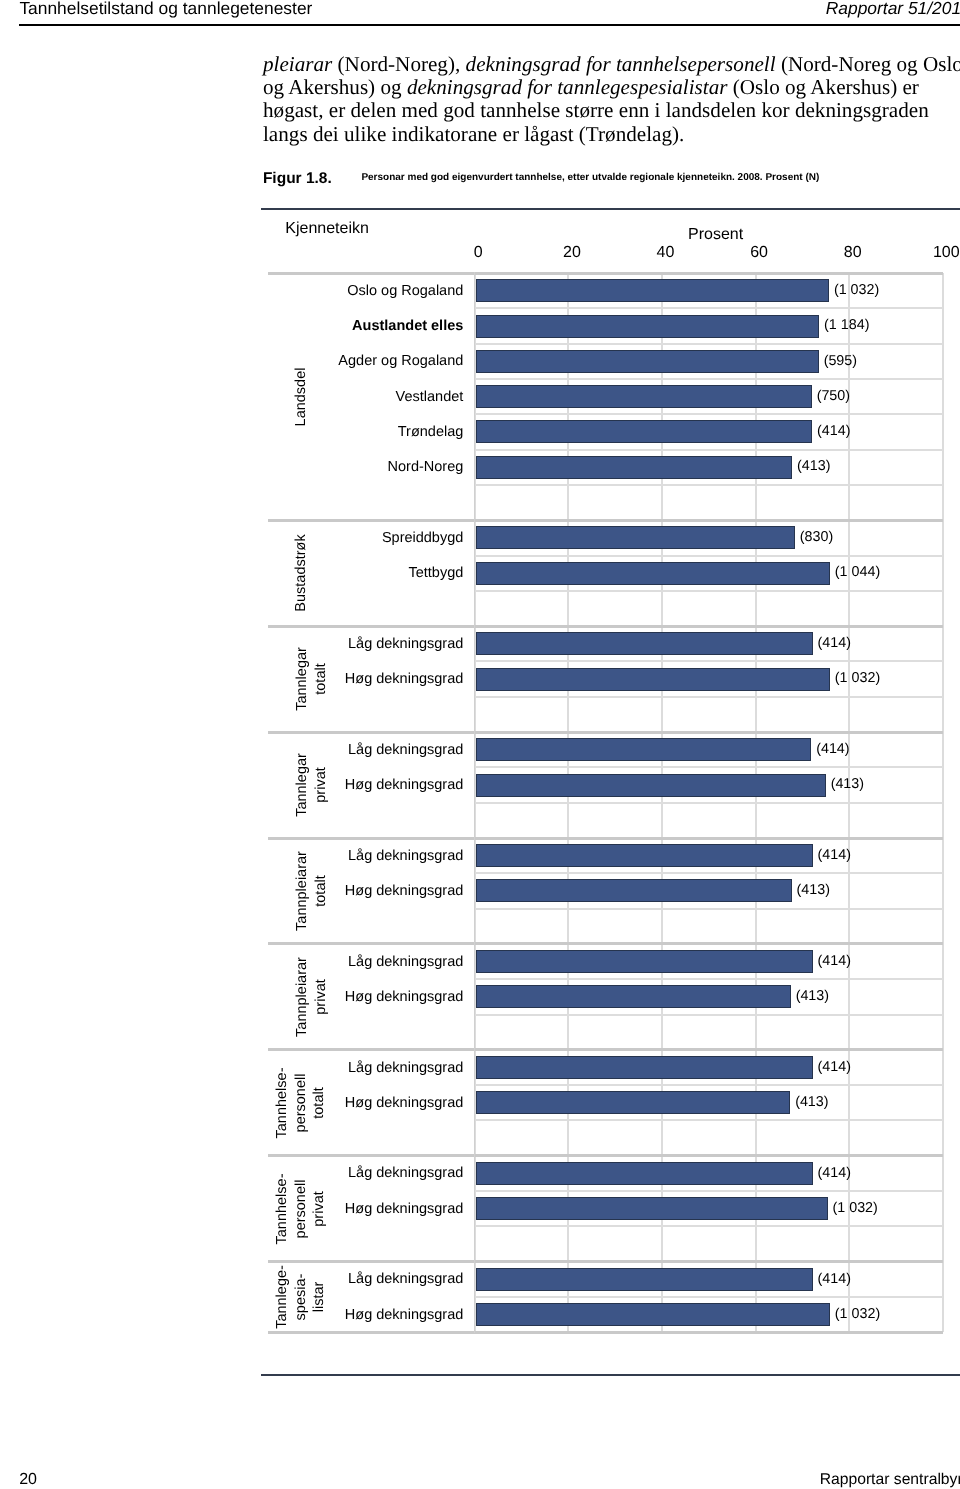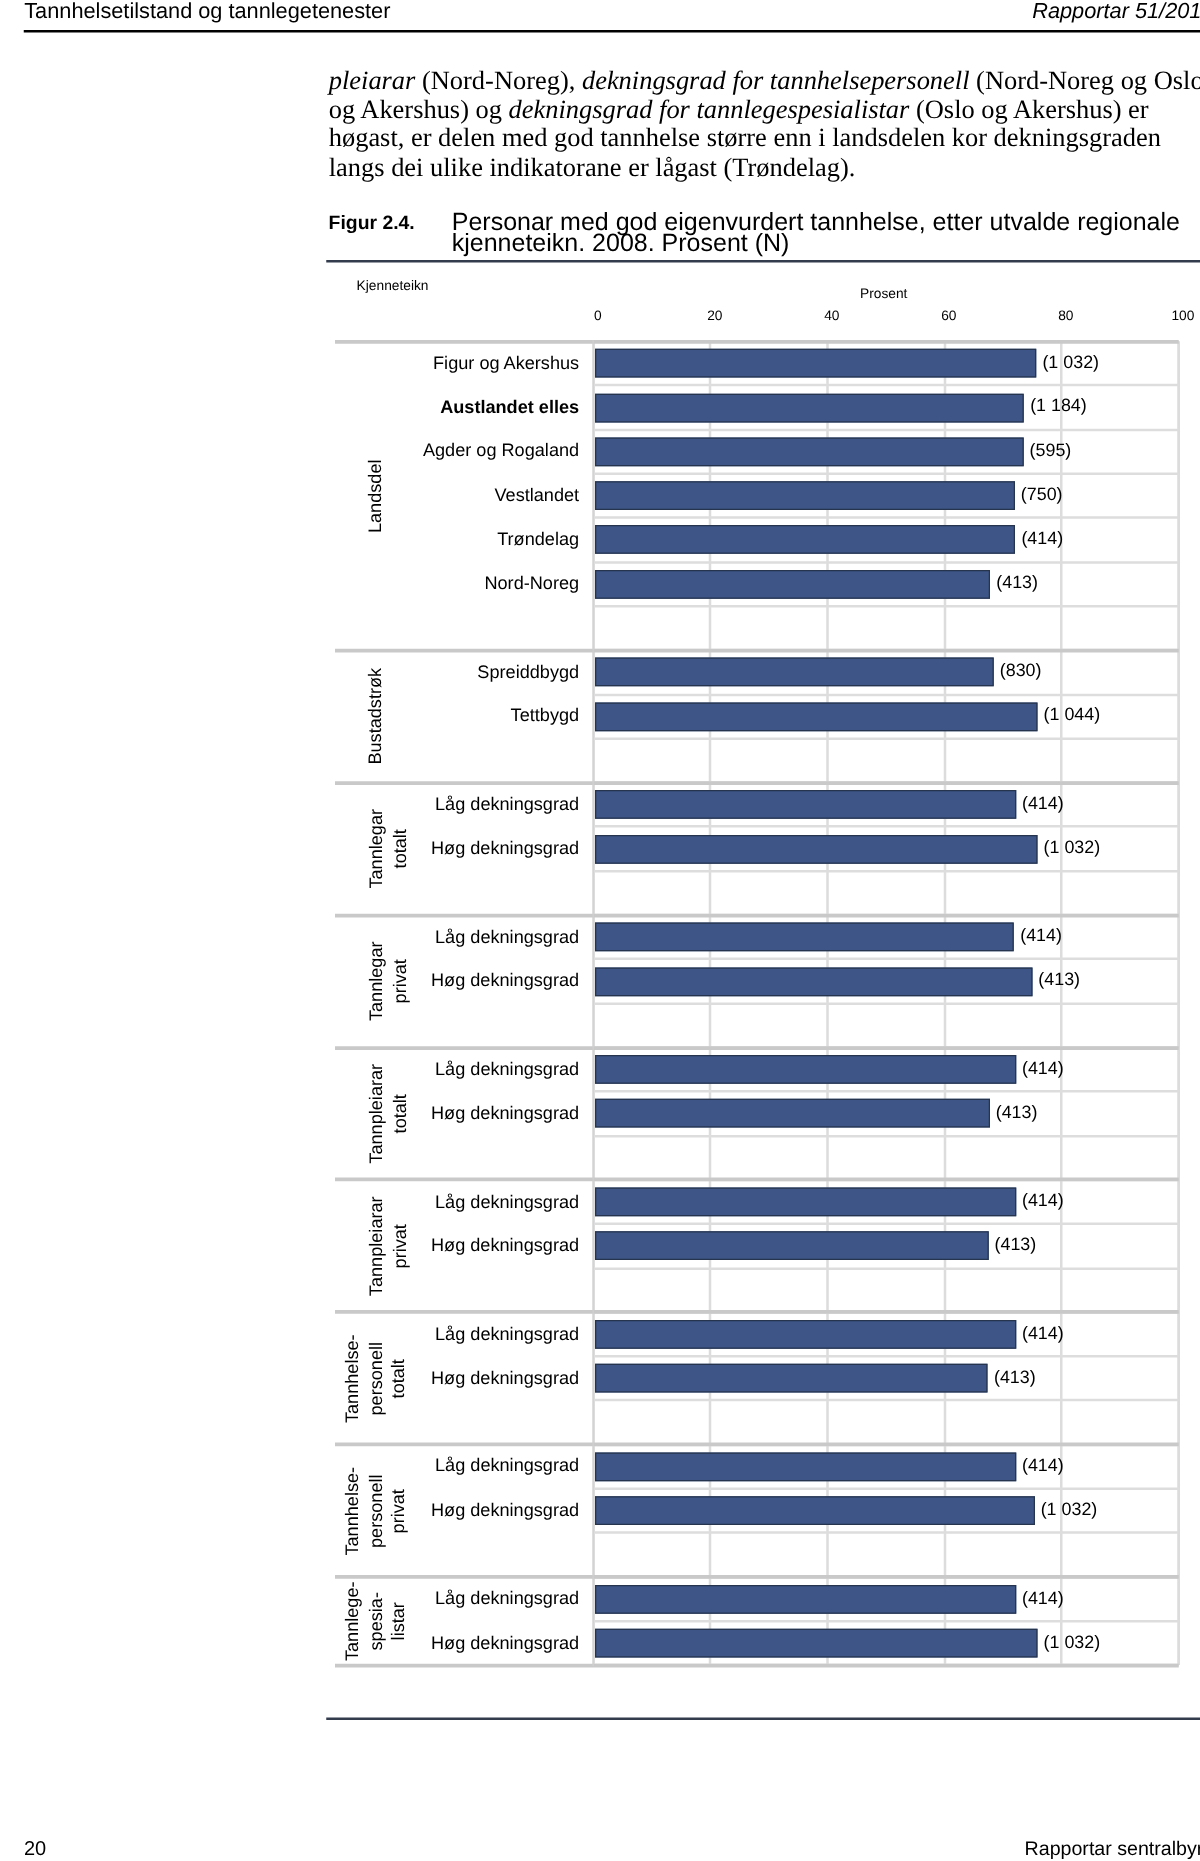--- a/index.html
+++ b/index.html
@@ -11,22 +11,22 @@
   #hdr-left{position:absolute;left:3.4px;top:-1.7px;font-size:17.4px;}
   #hdr-right{position:absolute;right:5.2px;top:-1.7px;font-size:17.4px;font-style:italic;}
   #hdr-rule{position:absolute;left:3px;top:23.8px;width:951px;height:1.8px;background:#000;}
 
   #para{position:absolute;left:247px;top:53px;width:702px;
         font-family:"Liberation Serif",serif;font-size:21.15px;line-height:23.2px;
         text-align:left;}
   #para i{font-style:italic;}
 
   #fig-num{position:absolute;left:246.9px;top:170px;font-size:15.5px;font-weight:bold;}
-  #fig-title{position:absolute;left:345.4px;top:170px;width:585px;font-size:20px;
-             font-weight:normal;line-height:16.9px;}
+  #fig-title{position:absolute;left:345.4px;top:170px;width:585px;font-size:10px;
+             font-weight:bold;line-height:16.9px;}
   #cap-rule{position:absolute;left:245px;top:207.6px;width:711px;height:2px;background:#333c4d;}
 
   #src-rule{position:absolute;left:245px;top:1373.8px;width:711px;height:2px;background:#333c4d;}
   #src{position:absolute;left:248.2px;top:1377.5px;font-size:13.4px;}
 
   #pg-num{position:absolute;left:3.2px;top:1471px;font-size:16px;}
   #pg-org{position:absolute;right:4.6px;top:1471px;font-size:15.7px;}
 
   #chart{position:absolute;left:0;top:0;width:960px;height:1489px;}
   #plot-area{position:absolute;background:#fff;border:1.5px solid #d9d9d9;box-sizing:border-box;}
@@ -34,37 +34,37 @@
   .hgrid{position:absolute;height:2px;background:#dddddd;}
   .gsep{position:absolute;height:3px;background:#c9c9c9;}
   #cat-axis-line{position:absolute;width:1.5px;background:#d0d0d0;}
   .bar{position:absolute;border:1px solid #26344e;box-sizing:border-box;}
   .vlabel{position:absolute;font-size:14.3px;white-space:nowrap;line-height:18px;}
   .catlabel{position:absolute;font-size:14.5px;white-space:nowrap;line-height:18px;text-align:right;}
   .grouplabel{position:absolute;width:0;height:0;}
   .gl-rot{position:absolute;transform:translate(-50%,-50%) rotate(-90deg);
           font-size:14.5px;line-height:18.5px;text-align:center;white-space:nowrap;}
   .gl-line{white-space:nowrap;}
-  .ax{position:absolute;font-size:11px;white-space:nowrap;line-height:18px;}
+  .ax{position:absolute;font-size:16px;white-space:nowrap;line-height:18px;}
   #axis-title{left:672px;top:225.5px;}
   #cat-axis-title{left:269.3px;top:219.5px;}
   .tick{top:244px;transform:translateX(-50%);}
 </style>
 </head>
 <body>
 
 <div class="pg">
 
   <div id="hdr-left">Tannhelsetilstand og tannlegetenester</div>
   <div id="hdr-right">Rapportar 51/2010</div>
   <div id="hdr-rule"></div>
 
   <div id="para"><i>pleiarar</i><span> (Nord-Noreg), </span><i>dekningsgrad for tannhelsepersonell</i><span> (Nord-Noreg og Oslo og Akershus) og </span><i>dekningsgrad for tannlegespesialistar</i><span> (Oslo og Akershus) er høgast, er delen med god tannhelse større enn i landsdelen kor dekningsgraden langs dei ulike indikatorane er lågast (Trøndelag).</span></div>
 
-  <div id="fig-num">Figur 2.4.</div>
+  <div id="fig-num">Figur 1.8.</div>
   <div id="fig-title">Personar med god eigenvurdert tannhelse, etter utvalde regionale kjenneteikn. 2008. Prosent (N)</div>
   <div id="cap-rule"></div>
 
   <div id="chart">
     <div id="plot-area" style="left: 458.7px; top: 273.1px; width: 468px; height: 1059.2px;"></div>
 
     <div class="ax" id="axis-title">Prosent</div>
     <div class="ax" id="cat-axis-title">Kjenneteikn</div>
     <div class="ax tick" id="tick-0" style="left: 462.3px;">0</div>
     <div class="ax tick" id="tick-1" style="left: 555.9px;">20</div>
@@ -156,21 +156,21 @@
       <div class="bar" style="left: 459.8px; top: 1091.31px; width: 314.358px; height: 23px; background: rgb(61, 85, 135);"></div>
       <div class="vlabel" style="left: 779.158px; top: 1093.01px;">(413)</div>
       <div class="bar" style="left: 459.8px; top: 1161.92px; width: 336.779px; height: 23px; background: rgb(61, 85, 135);"></div>
       <div class="vlabel" style="left: 801.579px; top: 1163.62px;">(414)</div>
       <div class="bar" style="left: 459.8px; top: 1197.23px; width: 351.726px; height: 23px; background: rgb(61, 85, 135);"></div>
       <div class="vlabel" style="left: 816.526px; top: 1198.93px;">(1 032)</div>
       <div class="bar" style="left: 459.8px; top: 1267.84px; width: 336.779px; height: 23px; background: rgb(61, 85, 135);"></div>
       <div class="vlabel" style="left: 801.579px; top: 1269.54px;">(414)</div>
       <div class="bar" style="left: 459.8px; top: 1303.15px; width: 354.062px; height: 23px; background: rgb(61, 85, 135);"></div>
       <div class="vlabel" style="left: 818.862px; top: 1304.85px;">(1 032)</div>
-      <div class="catlabel" style="right: 512.7px; top: 281.753px;">Figur og Akershus</div>
+      <div class="catlabel" style="right: 512.7px; top: 281.753px;">Oslo og Rogaland</div>
       <div class="catlabel" style="right: 512.7px; top: 317.06px; font-weight: bold;">Austlandet elles</div>
       <div class="catlabel" style="right: 512.7px; top: 352.367px;">Agder og Rogaland</div>
       <div class="catlabel" style="right: 512.7px; top: 387.673px;">Vestlandet</div>
       <div class="catlabel" style="right: 512.7px; top: 422.98px;">Trøndelag</div>
       <div class="catlabel" style="right: 512.7px; top: 458.287px; text-align: right;">Nord-Noreg</div>
       <div class="catlabel" style="right: 512.7px; top: 528.9px;">Spreiddbygd</div>
       <div class="catlabel" style="right: 512.7px; top: 564.207px;">Tettbygd</div>
       <div class="catlabel" style="right: 512.7px; top: 634.82px;">Låg dekningsgrad</div>
       <div class="catlabel" style="right: 512.7px; top: 670.127px;">Høg dekningsgrad</div>
       <div class="catlabel" style="right: 512.7px; top: 740.74px;">Låg dekningsgrad</div>

